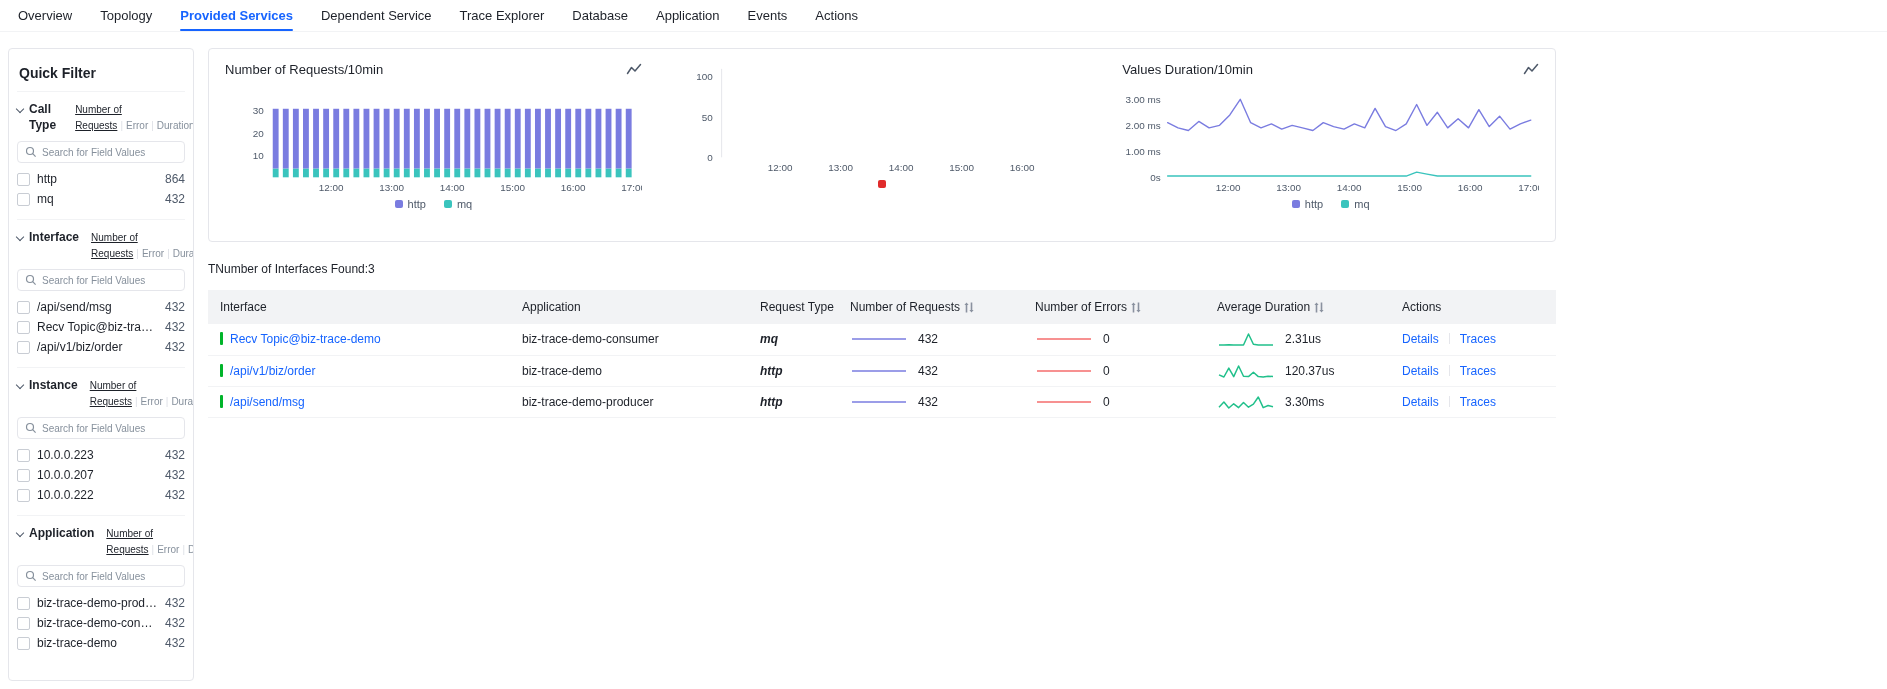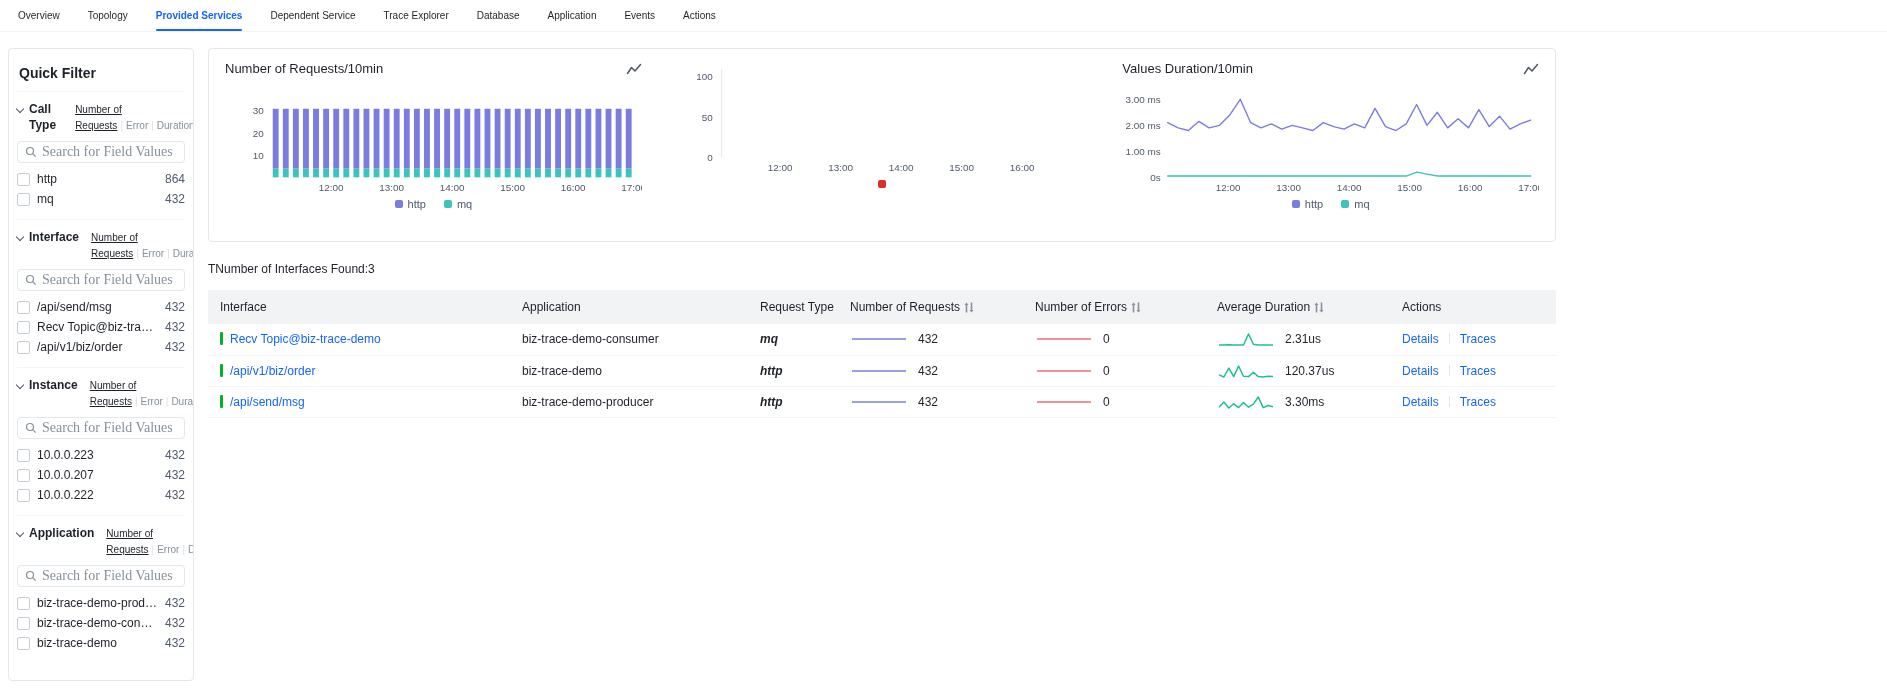--- a/index.html
+++ b/index.html
@@ -2,48 +2,48 @@
 <html style="--accent: #1664ff; --purple: #7a7ce0; --teal: #3ac4bd; --green: #00b42a; --red: #e02b2b; --spark_red: #f56c6c; --spark_green: #21c08b;"><head>
 <meta charset="utf-8">
 <style>
   *{box-sizing:border-box;margin:0;padding:0}
   html,body{background:#fff}
   body{width:1887px;height:689px;overflow:hidden;font-family:"Liberation Sans",sans-serif;color:#1d2129;font-size:12px}
   a{text-decoration:none}
   
   .topnav{display:flex;align-items:stretch;height:32px;padding:0 18px;gap:0;border-bottom:1px solid #f2f3f5}
   .nav-tabs{display:flex;gap:28px;align-items:stretch}
-  .nav-tab{position:relative;display:flex;align-items:center;font-size:10px;color:#1d2129;cursor:pointer;white-space:nowrap}
+  .nav-tab{position:relative;display:flex;align-items:center;font-size:13px;color:#1d2129;cursor:pointer;white-space:nowrap}
   .nav-tab.active{color:var(--accent,#1664ff);font-weight:700}
   .nav-tab.active::after{content:"";position:absolute;left:0;right:0;bottom:0;height:2px;background:var(--accent,#1664ff);border-radius:1px}
   
   .page{display:flex;gap:14px;padding:16px 8px 8px;align-items:stretch;height:657px}
   
   .sidebar{width:186px;flex:none;border:1px solid #e5e6eb;border-radius:4px;padding:16px 8px;overflow:hidden;background:#fff}
   .qf-title{font-size:14px;font-weight:700;margin-bottom:10px;padding-left:2px}
   .filter-section{border-top:1px solid #f2f3f5;padding-top:10px;margin-top:10px}
   .section-head{display:flex;align-items:flex-start;gap:6px}
   .chev{width:6px;height:6px;border-right:1.4px solid #4e5969;border-bottom:1.4px solid #4e5969;transform:rotate(45deg);margin-top:4px;flex:none;cursor:pointer}
   .sec-title{font-size:12px;font-weight:700;line-height:1.3;flex:0 1 auto}
   .metric-links{flex:1 1 auto;min-width:0;margin-left:6px;font-size:10px;color:#86909c;line-height:1.55}
   .metric-links .m{color:#86909c;cursor:pointer}
   .metric-links .m.active{color:#1d2129;text-decoration:underline}
   .metric-links .sep{color:#dcdfe5;margin:0 3px}
   .search-box{display:flex;align-items:center;gap:5px;border:1px solid #e5e6eb;border-radius:4px;height:22px;padding:0 7px;margin:8px 0 6px}
-  .search-box input{border:none;outline:none;flex:1;min-width:0;font-size:14px;background:transparent;font-family:Liberation Serif, serif;color:#1d2129}
+  .search-box input{border:none;outline:none;flex:1;min-width:0;font-size:10px;background:transparent;font-family:Liberation Sans, sans-serif;color:#1d2129}
   .search-box input::placeholder{color:#86909c}
   .f-item{display:flex;align-items:center;gap:7px;height:20px}
   .cb{appearance:none;-webkit-appearance:none;width:13px;height:13px;border:1px solid #c9cdd4;border-radius:2px;background:#fff;flex:none;margin:0;cursor:pointer}
   .f-label{flex:1;min-width:0;overflow:hidden;text-overflow:ellipsis;white-space:nowrap;font-size:12px;color:#1d2129}
   .f-count{flex:none;font-size:12px;color:#4e5969}
   
   .main{width:1348px;flex:none}
   .charts{display:flex;border:1px solid #e5e6eb;border-radius:4px;height:194px;background:#fff}
   .chart-col{flex:1;min-width:0;padding:12px 16px 8px;display:flex;flex-direction:column}
-  .chart-head{display:flex;justify-content:space-between;margin-bottom:4px}
+  .chart-head{display:flex;justify-content:space-between;align-items:center;margin-bottom:4px}
   .chart-title{font-size:13px;font-weight:500;color:#1d2129}
   .chart-icon{width:16px;height:16px;cursor:pointer;flex:none}
   .chart-icon svg{display:block}
   .plot{width:100%;height:114px;display:block}
   .legend{display:flex;justify-content:center;align-items:center;gap:18px;margin-top:3px;min-height:12px}
   .legend-item{display:inline-flex;align-items:center;gap:5px;font-size:11px;color:#4e5969;cursor:pointer}
   .legend-swatch{width:8px;height:8px;border-radius:2px;display:inline-block}
   .summary{margin:20px 0 14px;font-size:12px;color:#1d2129}
   
   .tbl{width:100%;border-collapse:collapse;table-layout:fixed;font-size:12px}

